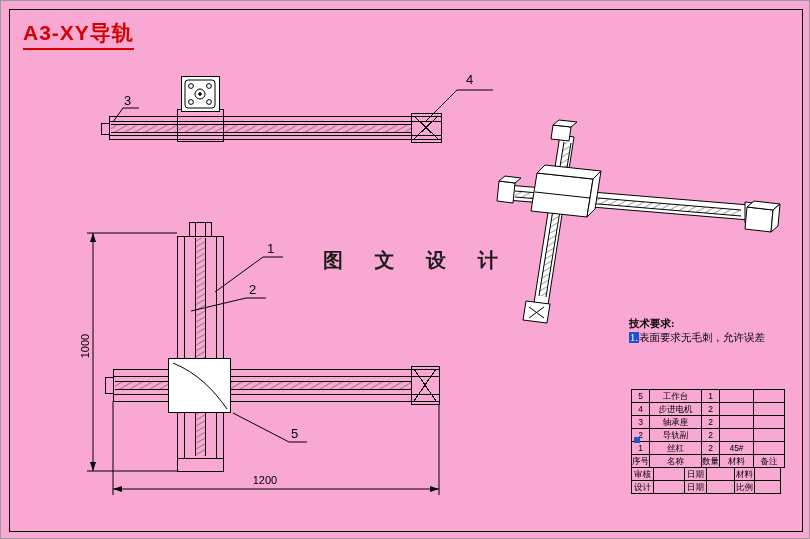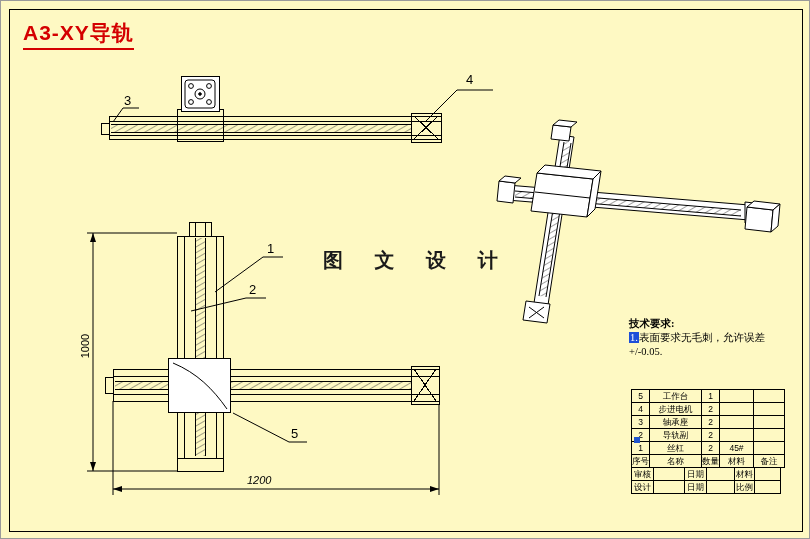--- a/index.html
+++ b/index.html
@@ -1,37 +1,37 @@
 <!DOCTYPE html>
 <html><head>
 <meta charset="utf-8">
 <style>
   html,body{margin:0;padding:0;background:#e8e8e8;}
   #sheet{
-    position:relative;width:810px;height:539px;background:#fef9c3;
+    position:relative;width:810px;height:539px;background:#f9a8d4;
     font-family:"Liberation Sans", sans-serif;color:#000;overflow:hidden;
     border:1px solid #9a9a9a;box-sizing:border-box;
   }
   #frame{
     position:absolute;left:8px;top:8px;width:794px;height:523px;
     border:1px solid #000;box-sizing:border-box;
   }
   .abs{position:absolute;}
   #title{
     left:22px;top:18px;font-size:21px;font-weight:bold;color:#d40000;
     letter-spacing:1px;border-bottom:2px solid #d40000;padding-bottom:1px;
   }
   #watermark{
     left:322px;top:246px;font-size:20px;font-weight:bold;color:#1a1a1a;
     letter-spacing:13px;white-space:nowrap;
   }
   .callout{font-size:13px;color:#000;}
   .dim{font-size:11px;color:#000;}
   #dim-v{left:64px;top:339px;width:40px;text-align:center;transform:rotate(-90deg);}
-  #dim-h{left:246px;top:473px;width:60px;font-style:italic;}
+  #dim-h{left:234px;top:473px;width:60px;text-align:center;}
   #techreq{left:628px;top:316px;width:172px;font-size:10.5px;line-height:14px;font-family:Liberation Serif, serif;}
   #techreq .hd{font-weight:bold;}
   .marker-hl{background:#1d4ed8;color:#fff;padding:0 1px;}
   table{border-collapse:collapse;table-layout:fixed;}
   td{
     border:1px solid #000;font-size:8.5px;line-height:1;
     text-align:center;vertical-align:middle;padding:0;overflow:hidden;
     white-space:nowrap;
   }
   #parts-table{left:630px;top:388px;}
@@ -178,21 +178,20 @@
   <div class="abs callout" style="left:266px;top:240px;">1</div>
   <div class="abs callout" style="left:248px;top:281px;">2</div>
   <div class="abs callout" style="left:290px;top:425px;">5</div>
 
   <div class="abs dim" id="dim-v">1000</div>
   <div class="abs dim" id="dim-h">1200</div>
 
   <div class="abs" id="techreq">
     <div class="hd">技术要求:</div>
     <div><span class="marker-hl">1.</span><span>表面要求无毛刺，允许误差</span></div>
-    <div>+/-0.05.</div>
   </div>
 
   <table class="abs" id="parts-table">
     <colgroup>
         <col style="width:14px">
         <col style="width:52px">
         <col style="width:18px">
         <col style="width:34px">
         <col style="width:31px">
       </colgroup>

